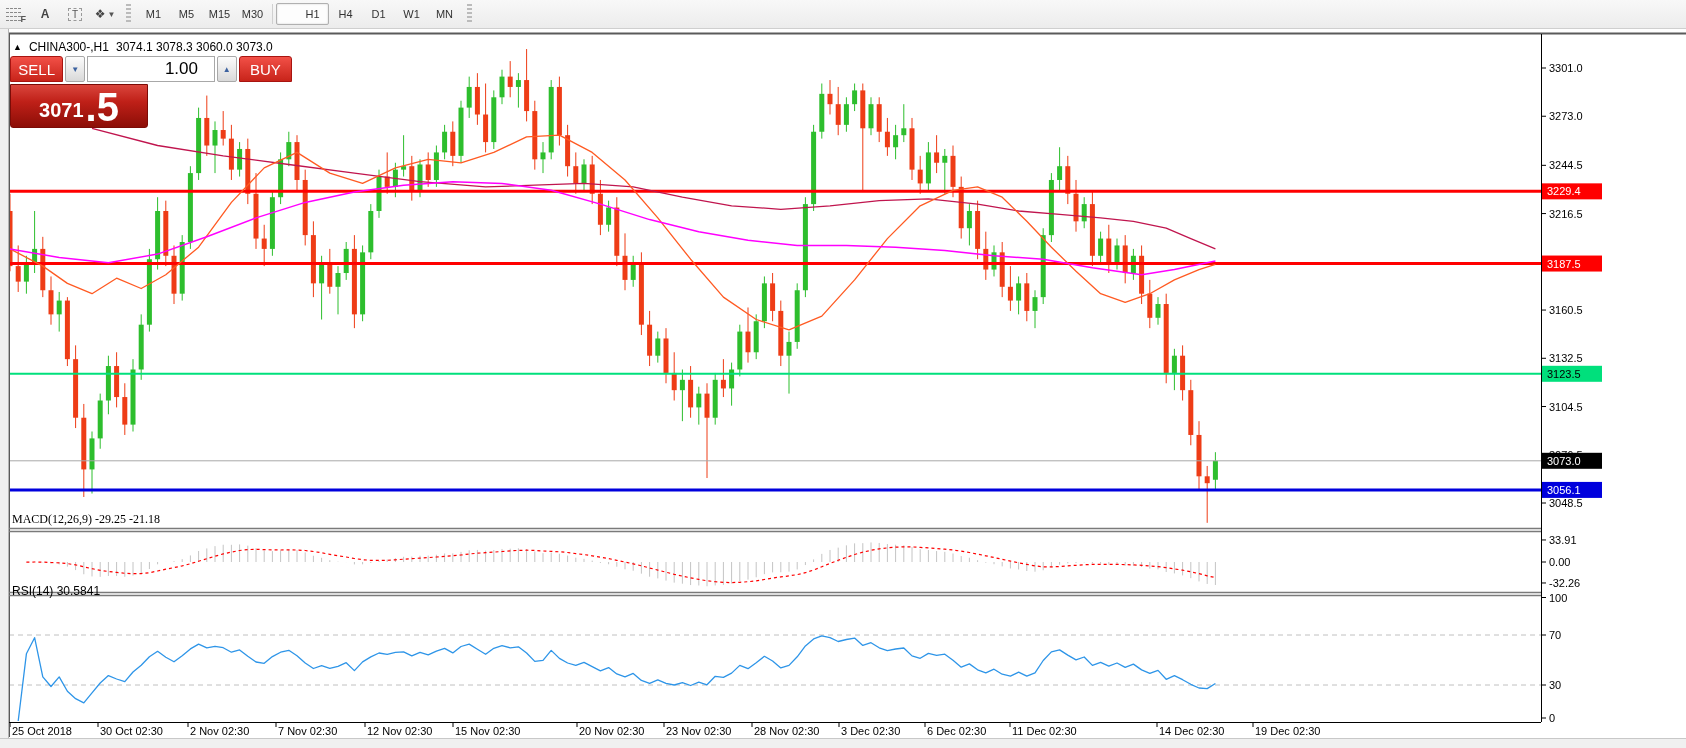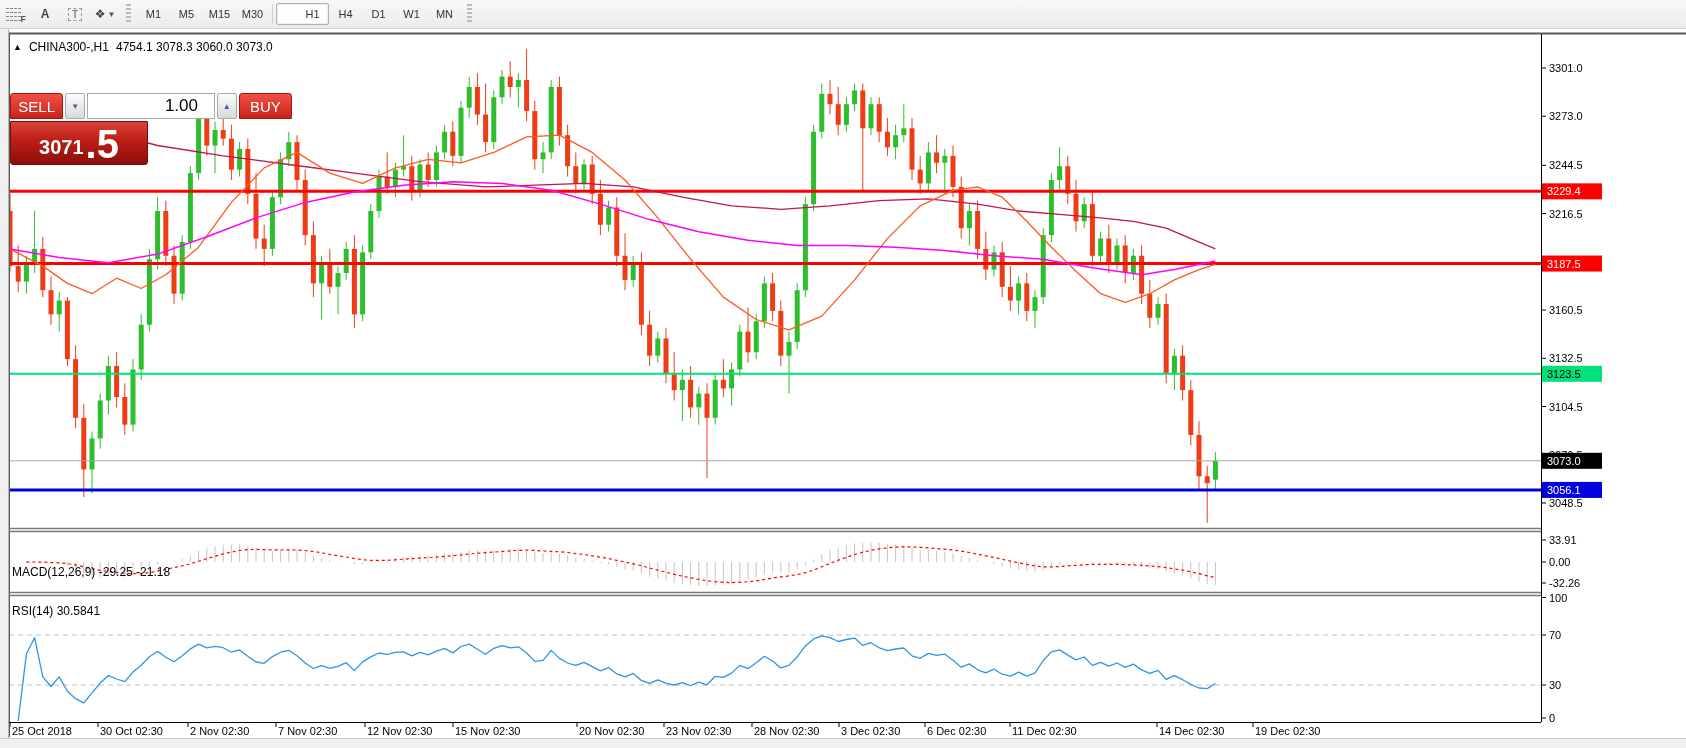--- a/index.html
+++ b/index.html
@@ -21,21 +21,21 @@
   #leftstrip{left:0;top:29px;width:8px;height:719px;background:#f0f0f0;border-right:1px solid #b5b5b5;}
   #bottomstrip{left:0;top:738px;width:1686px;height:10px;background:#f0f0f0;border-top:1px solid #c8c8c8;}
   
   #chart-svg{left:0;top:0;}
   #hdr{left:13px;top:40px;font-size:12px;color:#000;display:flex;align-items:center;gap:7px;z-index:5;}
   #hdr .tri{font-size:9px;}
   #annotation{left:1243px;top:295px;font-size:27px;font-weight:600;color:#ff0000;z-index:4;white-space:nowrap;}
   .pane-label{font-size:12px;color:#000;z-index:4;white-space:pre;}
   
   #ocp{left:10px;top:56px;width:282px;z-index:6;}
-  #ocp .row{display:flex;align-items:stretch;height:26px;margin-top:37px;}
+  #ocp .row{display:flex;align-items:stretch;height:26px;}
   .rbtn{width:64px;color:#fff;font-size:15px;display:flex;align-items:center;justify-content:center;background:linear-gradient(#f25047,#c8241a);border:1px solid #a81410;border-radius:3px 3px 0 0;}
   #ocp .spin{width:22px;margin:0 2px;background:linear-gradient(#fcfcfc,#d9d9d9);border:1px solid #a8a8a8;display:flex;align-items:center;justify-content:center;font-size:8px;color:#3c62a0;border-radius:2px;}
   #vol{width:94px;border:1px solid #a8a8a8;font-size:17px;text-align:right;padding:0 16px;font-family:"Liberation Sans",sans-serif;color:#000;background:#fff;}
   #quotes{display:flex;margin-top:2px;gap:6px;}
   .qbox{width:138px;height:44px;display:flex;align-items:flex-end;justify-content:center;color:#fff;background:linear-gradient(180deg,#da453c 0%,#bf2018 40%,#8c0e07 100%);border:1px solid #7c0b06;border-radius:0 0 3px 3px;padding-bottom:3px;box-sizing:border-box;}
   .qint{font-size:20px;font-weight:bold;line-height:1;margin-bottom:4px;}
   .qdec{font-size:40px;font-weight:bold;line-height:0.85;margin-left:2px;}
 </style>
 </head>
 <body>
@@ -619,36 +619,36 @@
       <line x1="8" x2="1541" y1="595.5" y2="595.5" stroke="#7a7a7a" stroke-width="1.3"></line>
       <line x1="8" x2="1541" y1="722.5" y2="722.5" stroke="#000" stroke-width="1"></line>
     </svg>
 
   <div id="leftstrip" class="abs"></div>
   <div id="bottomstrip" class="abs"></div>
 
   <div id="hdr" class="abs">
     <span class="tri">▲</span>
     <span>CHINA300-,H1</span>
-    <span>4754.1 3078.3 3060.0 3073.0</span>
+    <span>3074.1 3078.3 3060.0 3073.0</span>
   </div>
 
   <div id="ocp" class="abs">
     <div class="row">
       <div class="rbtn">SELL</div>
       <div class="spin">▼</div>
       <input id="vol" readonly="" value="1.00" style="">
       <div class="spin">▲</div>
       <div class="rbtn">BUY</div>
     </div>
     <div id="quotes">
       <div class="qbox">
         <span class="qint">3071</span>
         <span class="qdec">.5</span>
       </div>
     </div>
   </div>
 
 
-  <div class="pane-label abs" style="left:12px;top:565px;"><span>MACD(12,26,9)</span> <span>-29.25 -21.18</span></div>
-  <div class="pane-label abs" style="left:12px;top:604px;"><span>RSI(14)</span> <span>30.5841</span></div>
+  <div class="pane-label abs" style="left:12px;top:512px;font-family:Liberation Serif, serif;"><span>MACD(12,26,9)</span> <span>-29.25 -21.18</span></div>
+  <div class="pane-label abs" style="left:12px;top:584px;"><span>RSI(14)</span> <span>30.5841</span></div>
 
 </div>
 
 </body></html>

